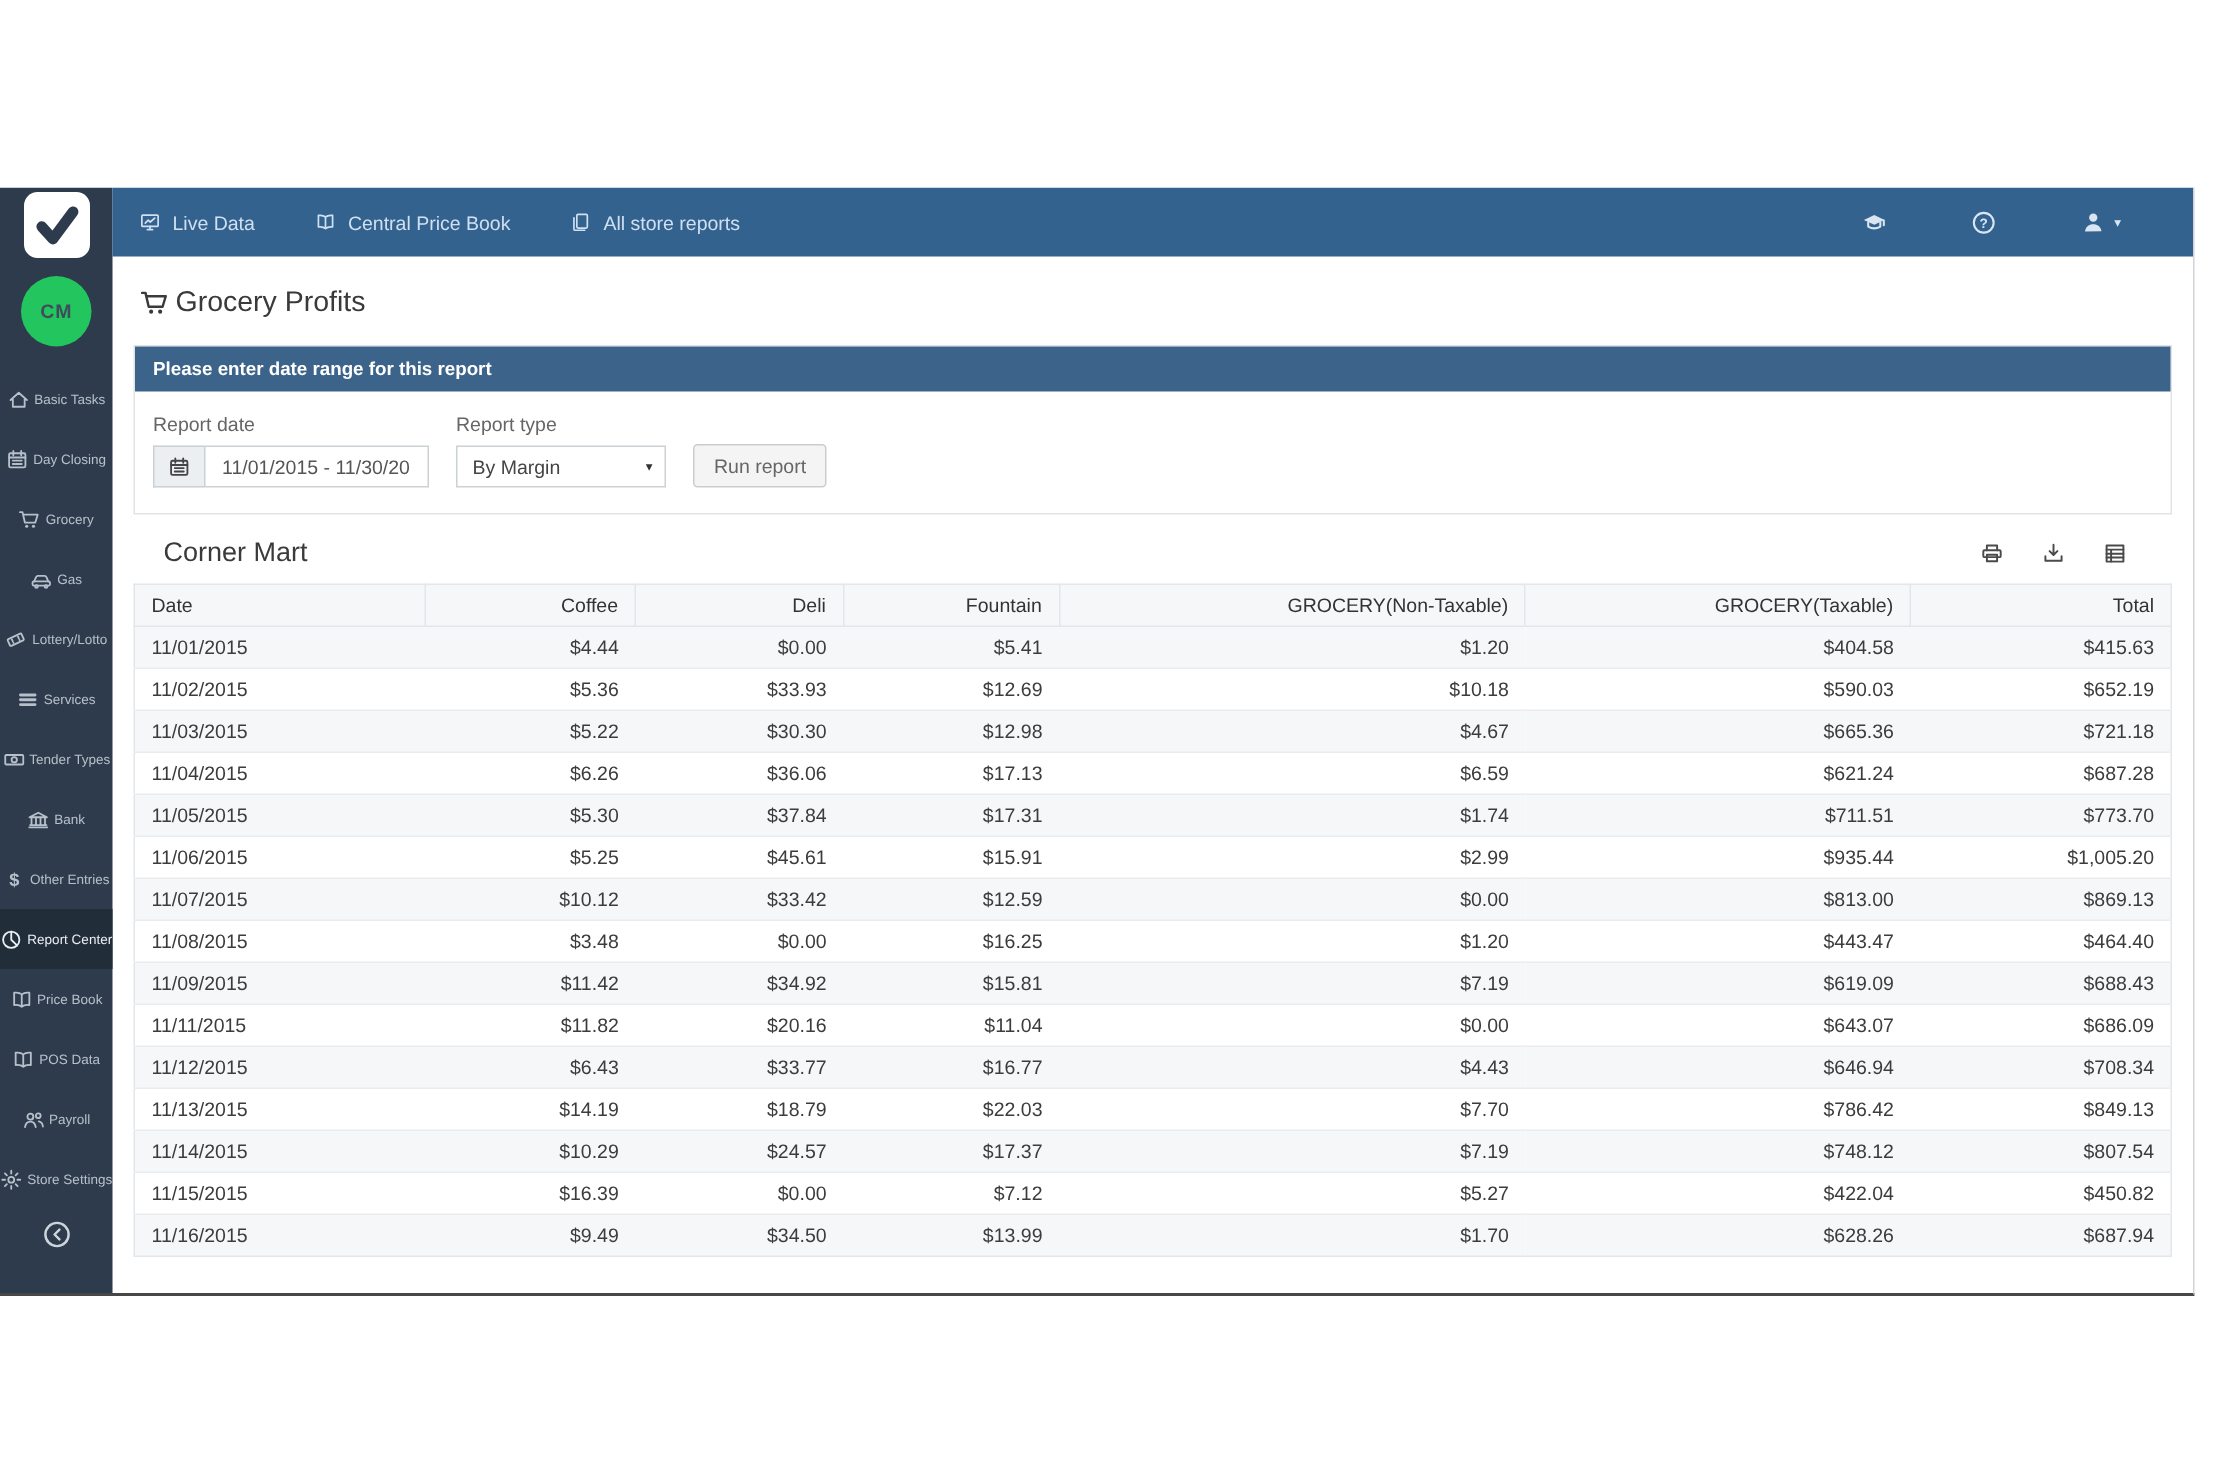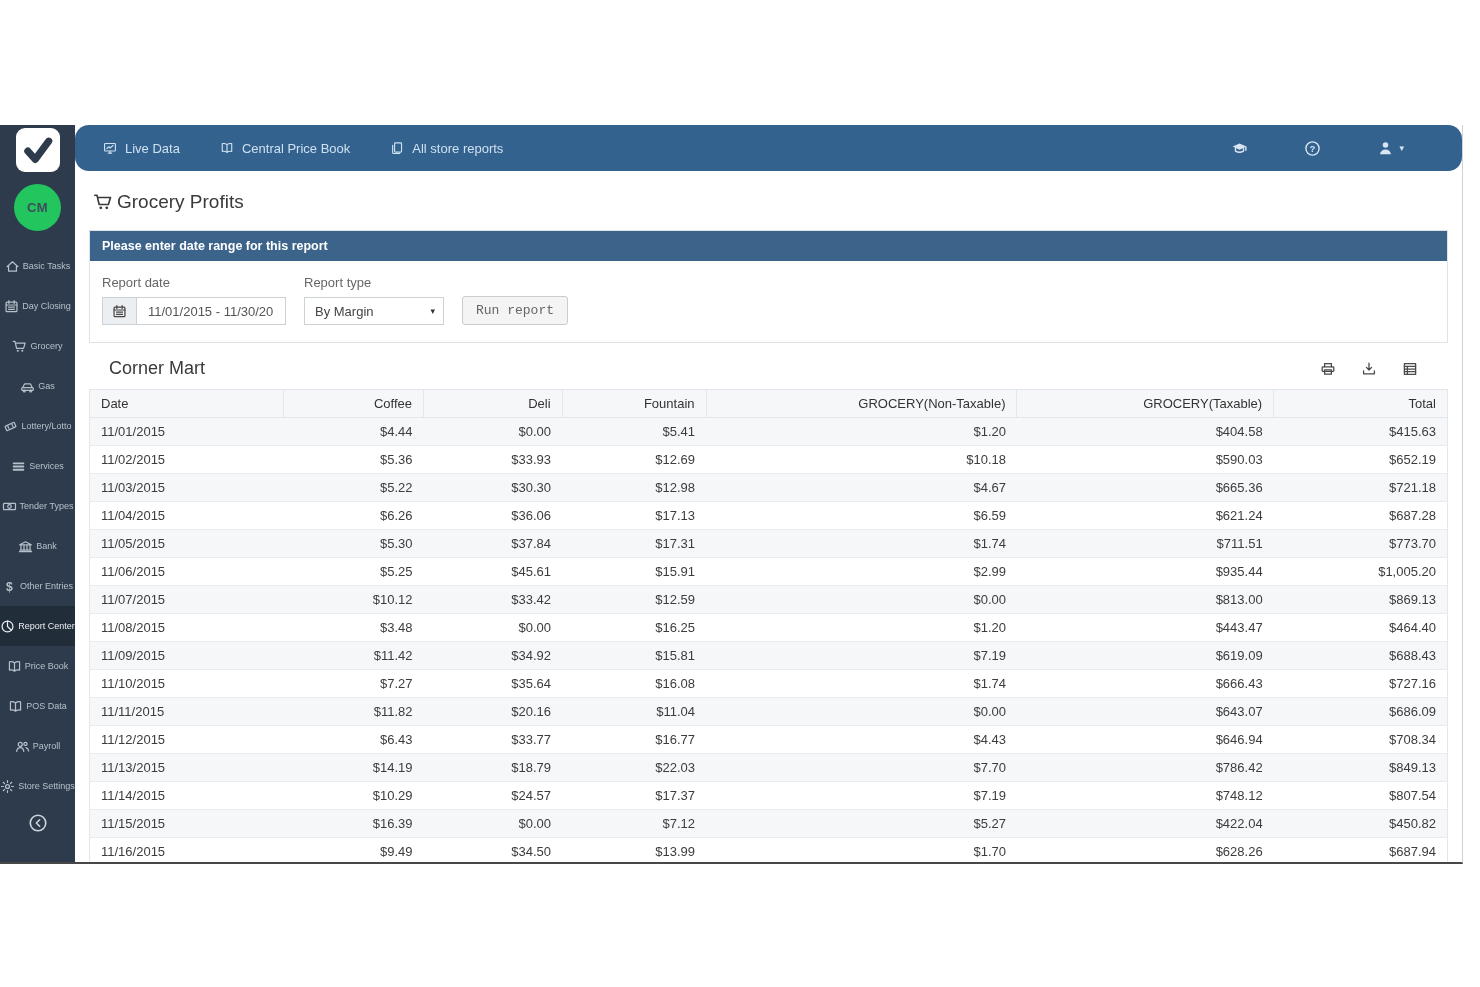--- a/index.html
+++ b/index.html
@@ -19,21 +19,21 @@
   .avatar{width:47px;height:47px;border-radius:50%;background:#22c55e;color:#3f4c5c;display:flex;align-items:center;justify-content:center;font-size:13px;margin-top:12px;letter-spacing:.5px;font-weight:bold;}
   .side-nav{margin-top:15px;width:100%;display:flex;flex-direction:column;}
   .side-item{height:40px;display:flex;flex-direction:row;align-items:center;justify-content:center;gap:3px;cursor:pointer;}
   .side-item .icon{width:15px;height:15px;display:block;}
   .side-label{font-size:9px;white-space:nowrap;}
   .side-item.active{background:var(--sidebar_active_bg);color:#e9eef3;}
   .collapse-btn{margin-top:7px;width:20px;height:20px;color:#cdd5dc;cursor:pointer;}
   .icon svg{width:100%;height:100%;display:block;}
   
   .main{flex:1;display:flex;flex-direction:column;min-width:0;}
-  .navbar{flex:0 0 46px;height:46px;background:var(--navbar_bg);display:flex;align-items:center;padding:0 28px;border-radius:14px;}
+  .navbar{flex:0 0 46px;height:46px;background:var(--navbar_bg);display:flex;align-items:center;padding:0 18px;}
   .nav-items{display:flex;gap:40px;}
   .nav-item{display:flex;align-items:center;gap:8px;color:var(--navbar_text);font-size:13px;cursor:pointer;text-decoration:none;}
   .nav-item .icon{width:14px;height:14px;}
   .nav-right{margin-left:auto;display:flex;align-items:center;gap:56px;padding-right:30px;}
   .nav-icon-btn{color:#d9e6f2;display:flex;align-items:center;gap:5px;cursor:pointer;}
   .nav-icon-btn .icon{width:17px;height:17px;}
   .nav-caret{font-size:9px;color:#d9e6f2;}
   
   .content{flex:1;padding:0 14px;min-height:0;}
   .page-title-row{display:flex;align-items:center;gap:4px;padding:20px 4px 17px;}
@@ -42,21 +42,21 @@
   .panel{border:1px solid #dfe3e7;}
   .panel-header{background:var(--panel_header_bg);color:#fff;font-size:12.5px;font-weight:bold;padding:8px 12px;}
   .panel-body{display:flex;align-items:flex-end;gap:18px;padding:14px 12px 17px;}
   .form-group label{display:block;font-size:13px;color:#666;margin-bottom:7px;}
   .input-group{display:flex;height:28px;}
   .addon{width:34px;background:#eceff1;border:1px solid #ccd1d5;border-right:none;display:flex;align-items:center;justify-content:center;color:#444;}
   .addon .icon{width:15px;height:15px;}
   .input-group input{width:150px;height:28px;border:1px solid #ccd1d5;font-size:13px;color:#555;padding:0 11px;outline:none;font-family:inherit;background:#fff;}
   .select{width:140px;height:28px;border:1px solid #ccd1d5;background:#fff;display:flex;align-items:center;justify-content:space-between;padding:0 8px 0 10px;font-size:13px;color:#444;cursor:pointer;}
   .caret{font-size:9px;color:#333;}
-  .run-btn{height:29px;padding:0 13px;background:#f4f4f4;border:1px solid #c9cdd1;border-radius:3px;font-size:13px;color:#666;cursor:pointer;font-family:Liberation Mono, monospace;}
+  .run-btn{height:29px;padding:0 13px;background:#f4f4f4;border:1px solid #c9cdd1;border-radius:3px;font-size:13px;color:#666;cursor:pointer;font-family:Liberation Sans, sans-serif;}
   .store-row{display:flex;align-items:center;padding:15px 8px 10px 20px;}
   h2{font-size:18px;font-weight:400;color:var(--text_dark);margin:0;text-align:center;}
   .store-actions{margin-left:auto;display:flex;gap:25px;color:#4a4a4a;padding-right:22px;align-items:center;}
   .store-actions .icon{width:16px;height:16px;cursor:pointer;}
   
   table{width:100%;border-collapse:collapse;font-size:13px;color:#3c3c3c;border:1px solid var(--border);}
   thead th{background:#f6f7f9;border:1px solid var(--border);font-weight:400;padding:6px 11px;text-align:right;color:#333;}
   thead th:first-child{text-align:left;}
   tbody td{padding:6px 11px;text-align:right;border-top:1px solid #e9ecef;}
   tbody td:first-child{text-align:left;}
@@ -437,29 +437,20 @@
             <tr>
               <td>11/09/2015</td>
               <td>$11.42</td>
               <td>$34.92</td>
               <td>$15.81</td>
               <td>$7.19</td>
               <td>$619.09</td>
               <td>$688.43</td>
             </tr>
             <tr>
-              <td>11/10/2015</td>
-              <td>$7.27</td>
-              <td>$35.64</td>
-              <td>$16.08</td>
-              <td>$1.74</td>
-              <td>$666.43</td>
-              <td>$727.16</td>
-            </tr>
-            <tr>
               <td>11/11/2015</td>
               <td>$11.82</td>
               <td>$20.16</td>
               <td>$11.04</td>
               <td>$0.00</td>
               <td>$643.07</td>
               <td>$686.09</td>
             </tr>
             <tr>
               <td>11/12/2015</td>

